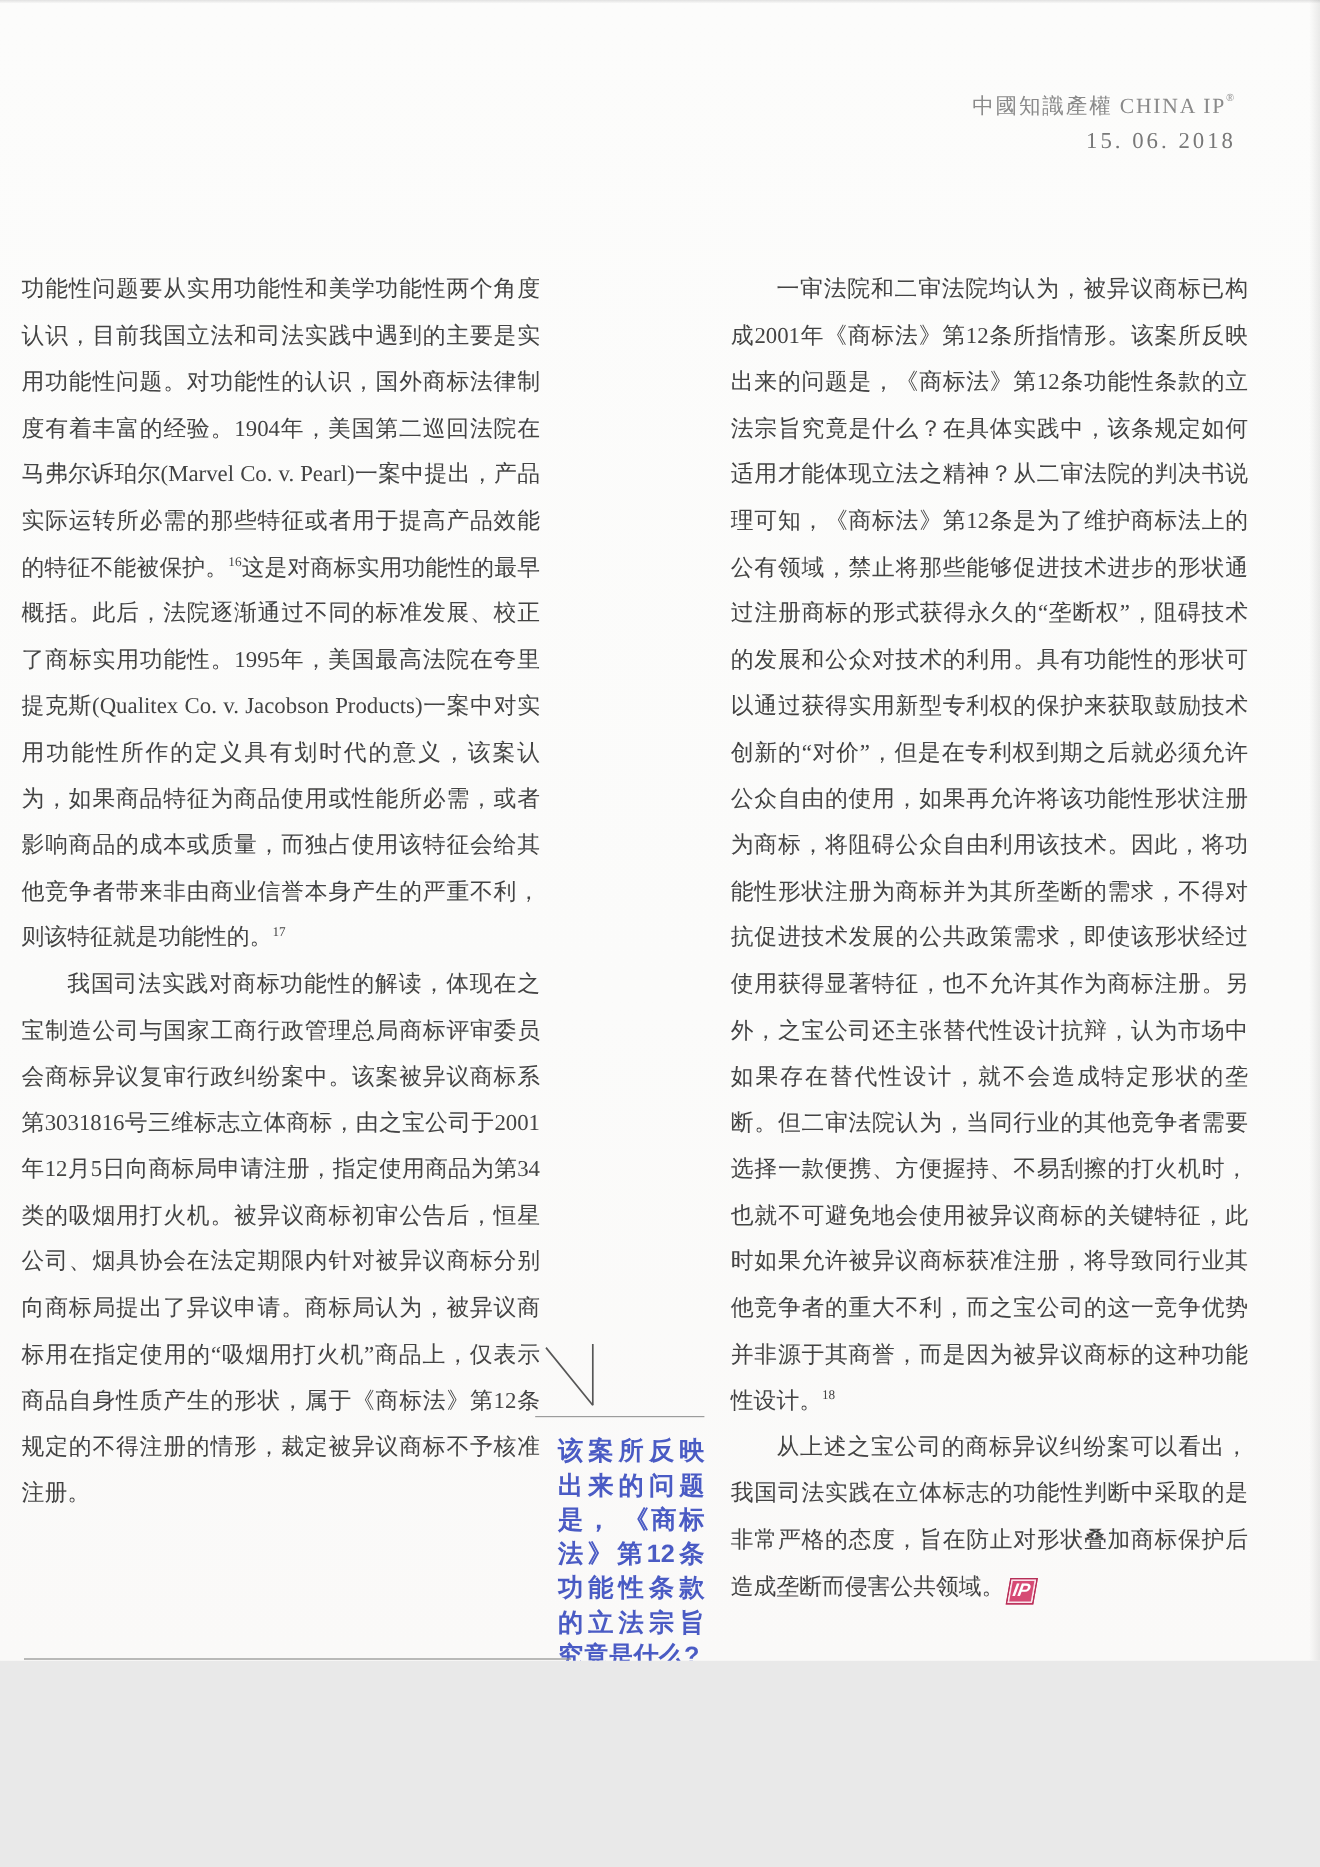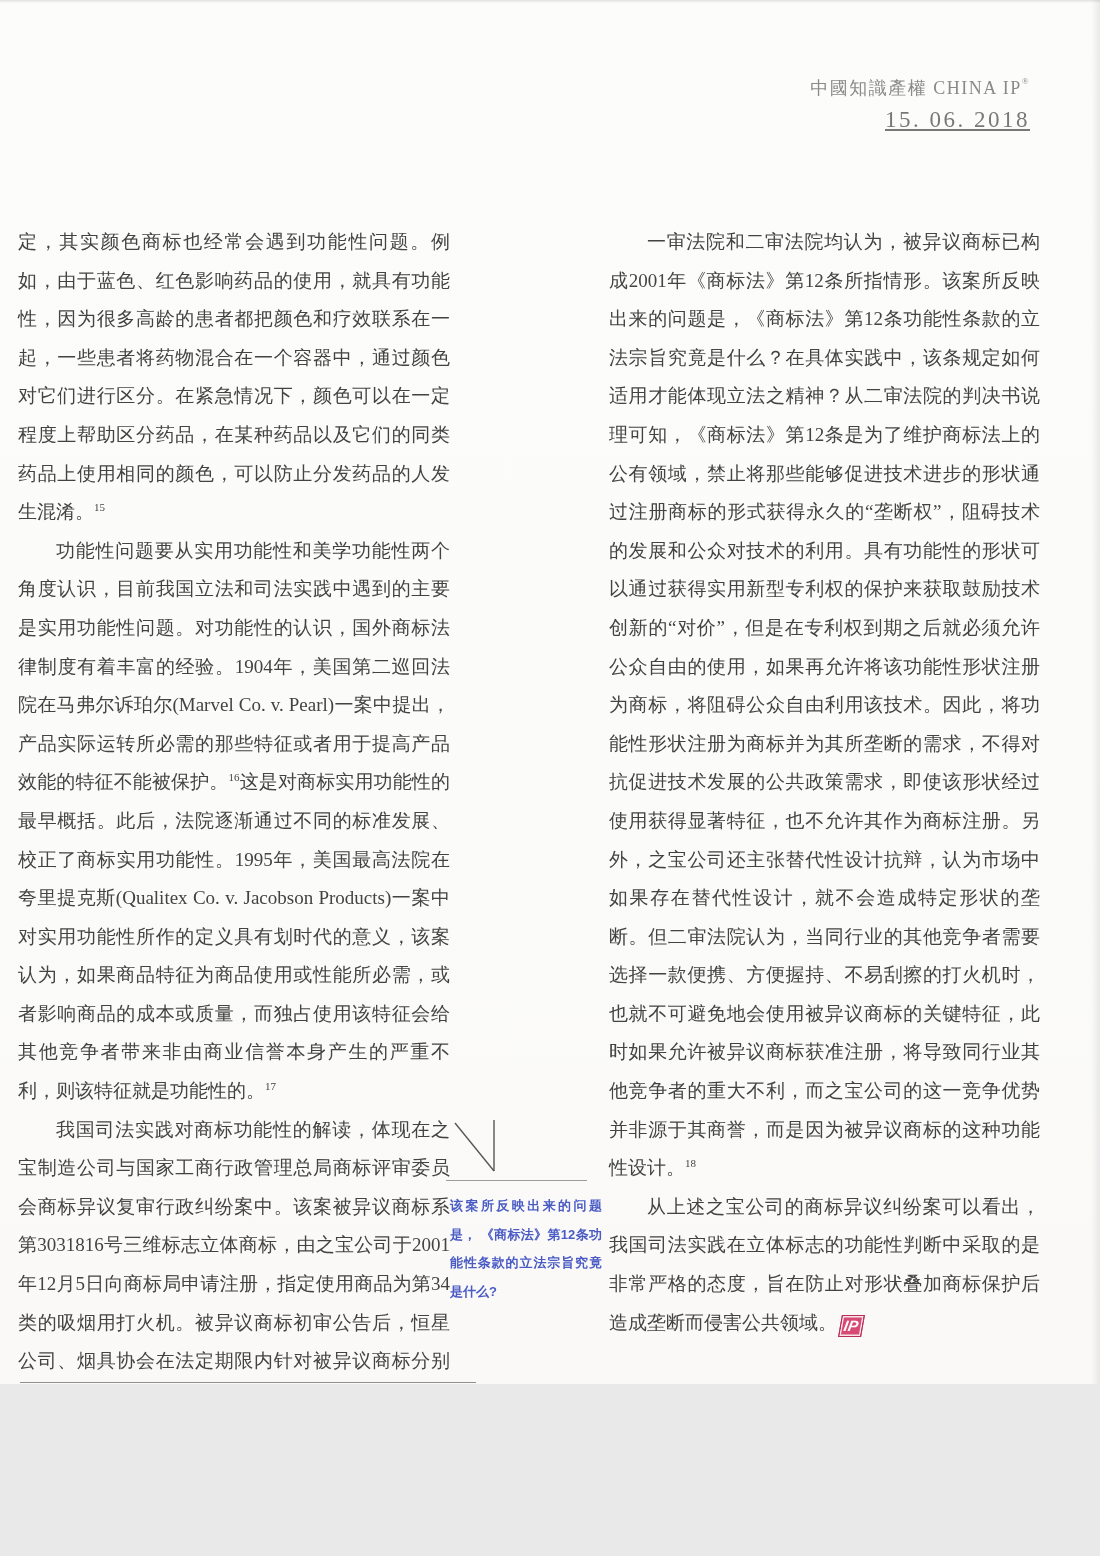--- a/index.html
+++ b/index.html
@@ -24,41 +24,41 @@
     pointer-events:none;
   }
 
   
   .header{
     position:absolute;top:76px;right:70px;text-align:right;
     color:#8a8a8a;
   }
   .magazine-title{font-size:18px;letter-spacing:1.5px;}
   .magazine-title sup{font-size:9px;vertical-align:top;}
-  .issue-date{font-size:23px;margin-top:7px;letter-spacing:2.5px;color:#787878;text-decoration:underline;}
+  .issue-date{font-size:19px;margin-top:7px;letter-spacing:2.5px;color:#787878;}
 
   
   .col{
     position:absolute;top:223px;width:432px;
     font-size:19px;line-height:38.6px;color:#434343;
     text-align:justify;
   }
   .col p{margin:0;text-indent:2em;}
   .col-left{left:18px;}
   .col-left p:first-child{text-indent:0;}
   .col-right{left:609px;width:431px;}
   sup.fnref{font-size:11px;line-height:0;vertical-align:super;letter-spacing:0;}
 
   
   .pull-quote{position:absolute;left:450px;top:1117px;width:152px;}
   .pq-arrow{display:block;margin-left:2px;}
   .pq-rule{border:0;border-top:1.5px solid #9c9c9c;margin:5px 0 11px -4px;width:141px;}
   .pq-text{
-    margin:0;font-family:"Liberation Sans","DejaVu Sans",sans-serif;
-    font-weight:bold;font-size:13px;line-height:28.5px;
+    margin:15px;font-family:"Liberation Sans","DejaVu Sans",sans-serif;
+    font-weight:bold;font-size:21px;line-height:28.5px;
     color:#4a5bc4;text-align:justify;
   }
 
   
   .fn-rule{position:absolute;left:20px;top:1382px;width:456px;border:0;border-top:1px solid #8f8f8f;margin:0;}
   .footnotes{
     position:absolute;left:20px;top:1388px;width:1062px;
     font-family:"Liberation Sans","DejaVu Sans",sans-serif;
     font-size:13px;line-height:17.5px;color:#4b4b4b;
   }
@@ -92,21 +92,20 @@
 <body>
 
 <div class="page">
 
   <header class="header">
     <div class="magazine-title"><span>中國知識產權 CHINA IP</span><sup>®</sup></div>
     <div class="issue-date">15. 06. 2018</div>
   </header>
 
   <section class="col col-left">
-      <p>定，其实颜色商标也经常会遇到功能性问题。例如，由于蓝色、红色影响药品的使用，就具有功能性，因为很多高龄的患者都把颜色和疗效联系在一起，一些患者将药物混合在一个容器中，通过颜色对它们进行区分。在紧急情况下，颜色可以在一定程度上帮助区分药品，在某种药品以及它们的同类药品上使用相同的颜色，可以防止分发药品的人发生混淆。<sup class="fnref">15</sup></p>
       <p>功能性问题要从实用功能性和美学功能性两个角度认识，目前我国立法和司法实践中遇到的主要是实用功能性问题。对功能性的认识，国外商标法律制度有着丰富的经验。1904年，美国第二巡回法院在马弗尔诉珀尔(Marvel Co. v. Pearl)一案中提出，产品实际运转所必需的那些特征或者用于提高产品效能的特征不能被保护。<sup class="fnref">16</sup>这是对商标实用功能性的最早概括。此后，法院逐渐通过不同的标准发展、校正了商标实用功能性。1995年，美国最高法院在夸里提克斯(Qualitex Co. v. Jacobson Products)一案中对实用功能性所作的定义具有划时代的意义，该案认为，如果商品特征为商品使用或性能所必需，或者影响商品的成本或质量，而独占使用该特征会给其他竞争者带来非由商业信誉本身产生的严重不利，则该特征就是功能性的。<sup class="fnref">17</sup></p>
       <p>我国司法实践对商标功能性的解读，体现在之宝制造公司与国家工商行政管理总局商标评审委员会商标异议复审行政纠纷案中。该案被异议商标系第3031816号三维标志立体商标，由之宝公司于2001年12月5日向商标局申请注册，指定使用商品为第34类的吸烟用打火机。被异议商标初审公告后，恒星公司、烟具协会在法定期限内针对被异议商标分别向商标局提出了异议申请。商标局认为，被异议商标用在指定使用的“吸烟用打火机”商品上，仅表示商品自身性质产生的形状，属于《商标法》第12条规定的不得注册的情形，裁定被异议商标不予核准注册。</p>
     </section>
 
   <section class="col col-right">
       <p>一审法院和二审法院均认为，被异议商标已构成2001年《商标法》第12条所指情形。该案所反映出来的问题是，《商标法》第12条功能性条款的立法宗旨究竟是什么？在具体实践中，该条规定如何适用才能体现立法之精神？从二审法院的判决书说理可知，《商标法》第12条是为了维护商标法上的公有领域，禁止将那些能够促进技术进步的形状通过注册商标的形式获得永久的“垄断权”，阻碍技术的发展和公众对技术的利用。具有功能性的形状可以通过获得实用新型专利权的保护来获取鼓励技术创新的“对价”，但是在专利权到期之后就必须允许公众自由的使用，如果再允许将该功能性形状注册为商标，将阻碍公众自由利用该技术。因此，将功能性形状注册为商标并为其所垄断的需求，不得对抗促进技术发展的公共政策需求，即使该形状经过使用获得显著特征，也不允许其作为商标注册。另外，之宝公司还主张替代性设计抗辩，认为市场中如果存在替代性设计，就不会造成特定形状的垄断。但二审法院认为，当同行业的其他竞争者需要选择一款便携、方便握持、不易刮擦的打火机时，也就不可避免地会使用被异议商标的关键特征，此时如果允许被异议商标获准注册，将导致同行业其他竞争者的重大不利，而之宝公司的这一竞争优势并非源于其商誉，而是因为被异议商标的这种功能性设计。<sup class="fnref">18</sup></p>
       <p>从上述之宝公司的商标异议纠纷案可以看出，我国司法实践在立体标志的功能性判断中采取的是非常严格的态度，旨在防止对形状叠加商标保护后造成垄断而侵害公共领域。<span class="ip-logo">IP</span></p>
     </section>
 
   <aside class="pull-quote">

